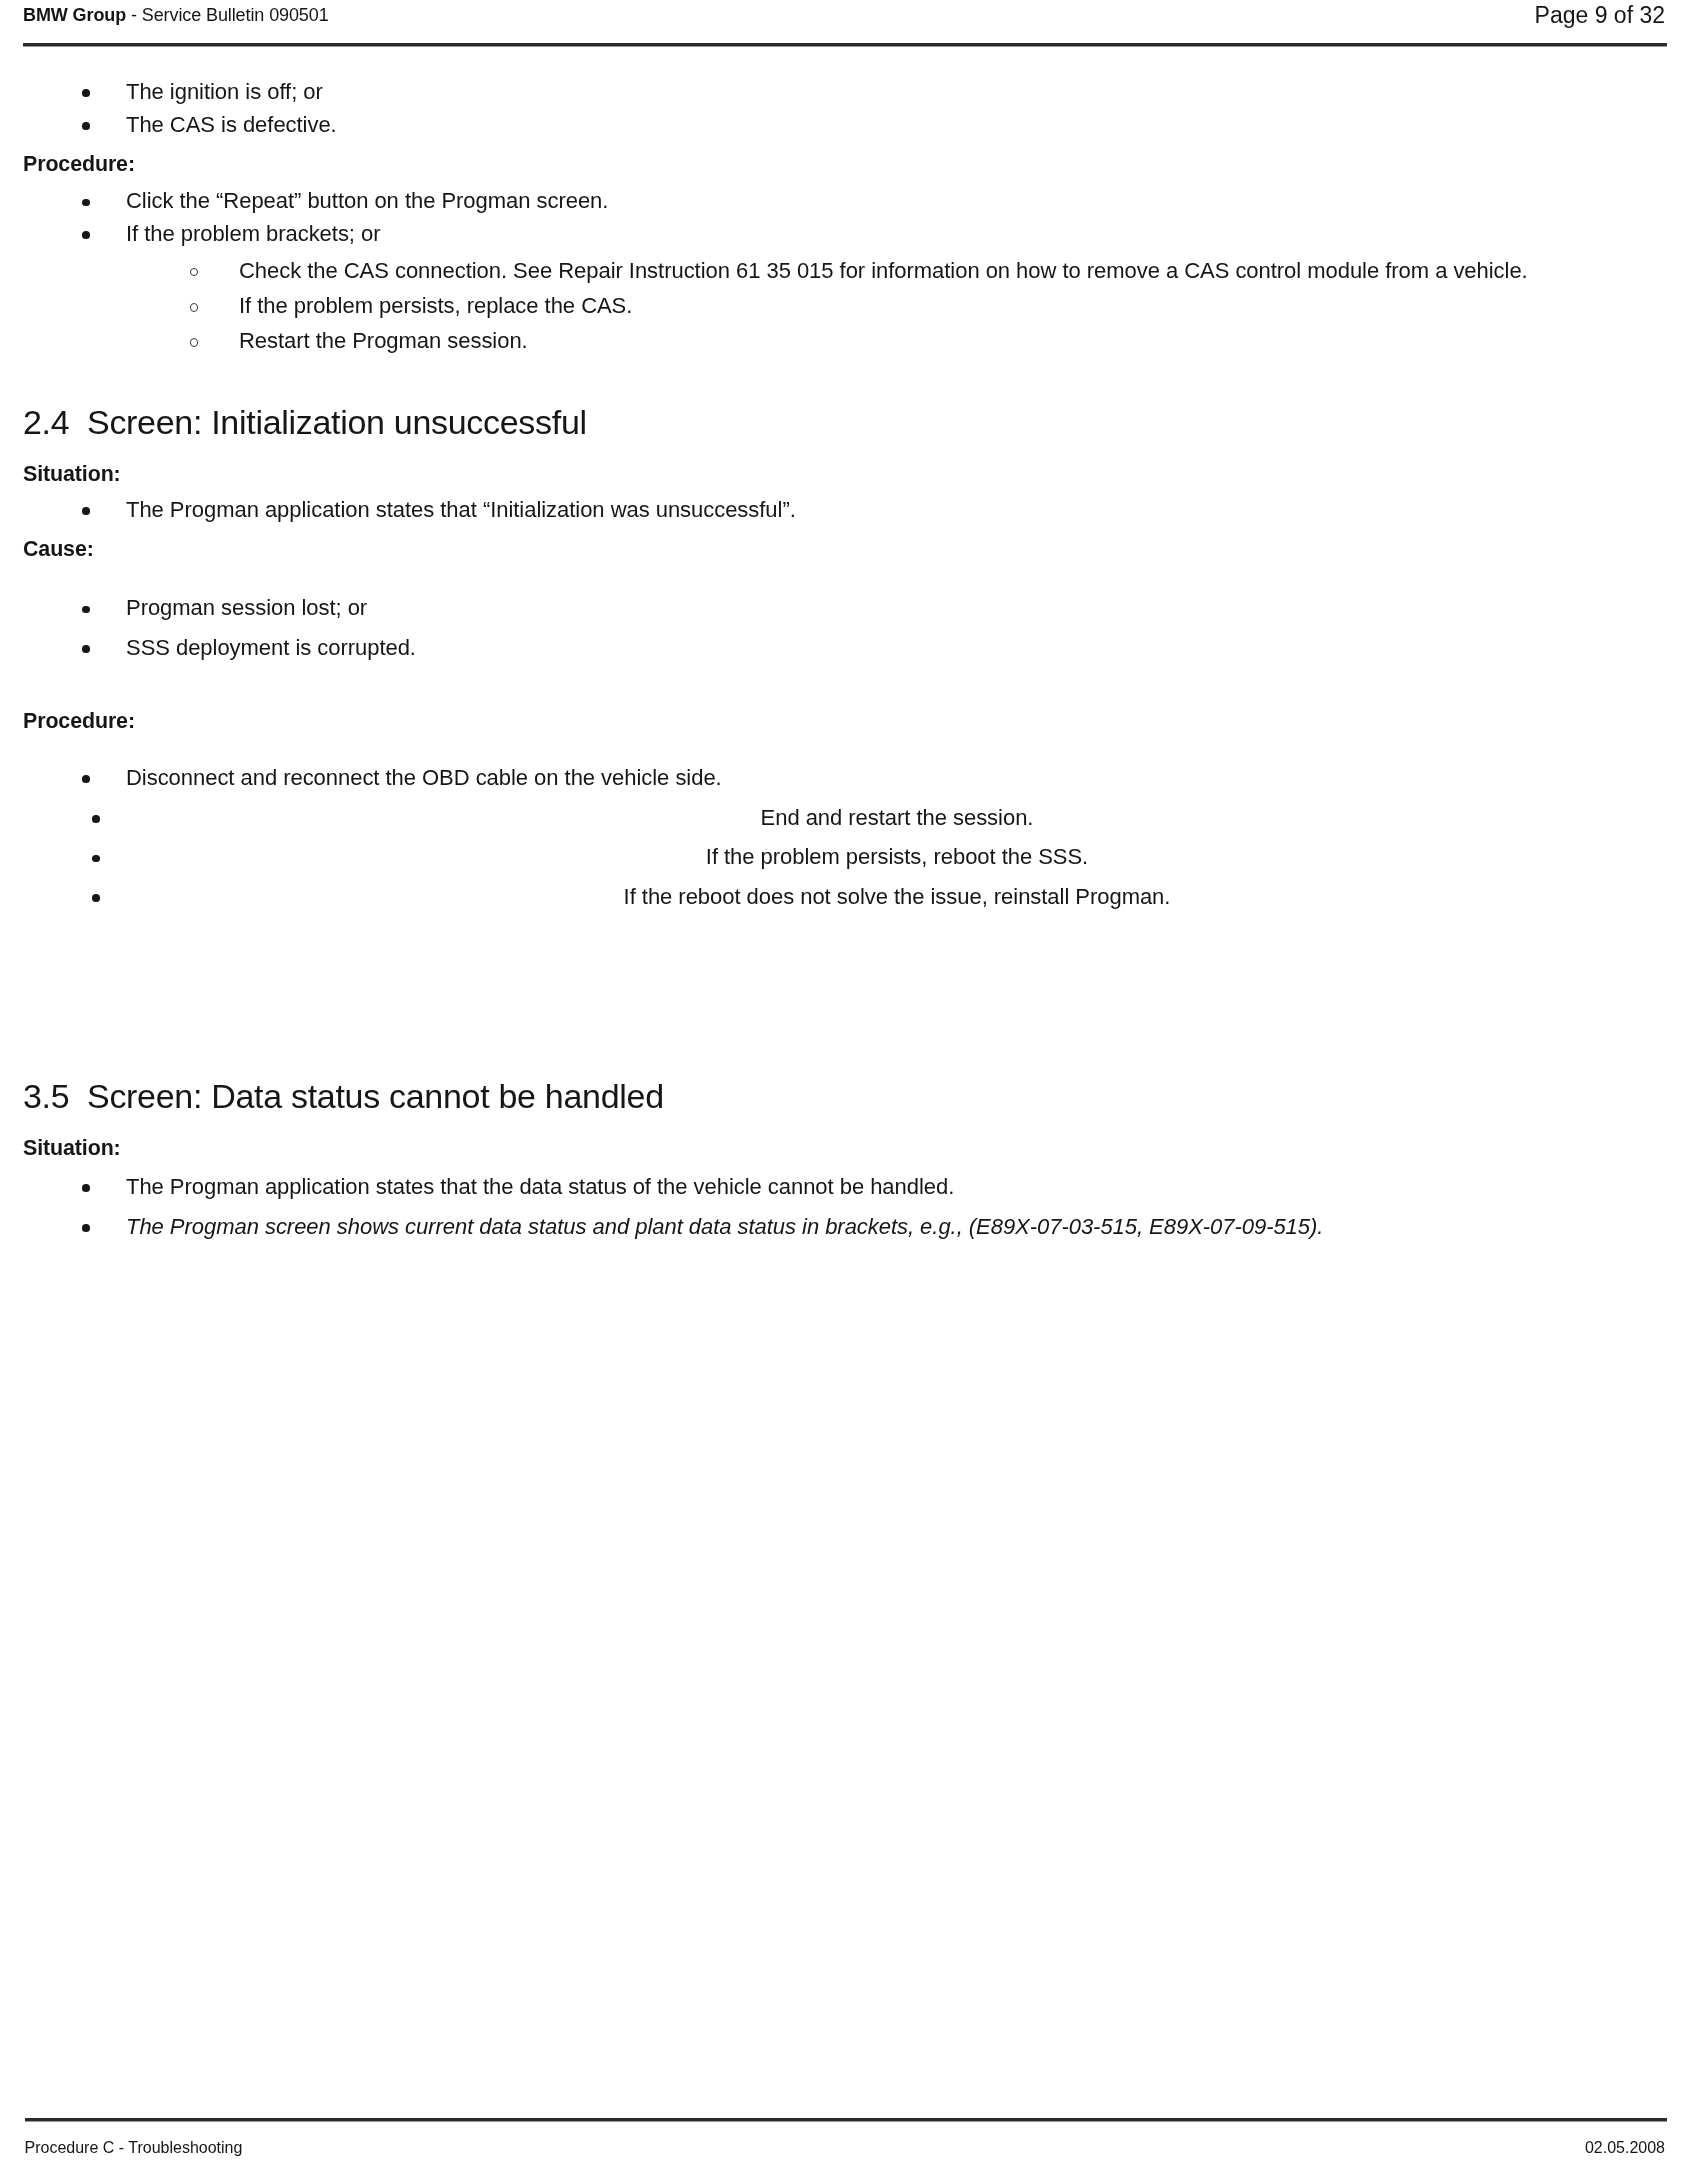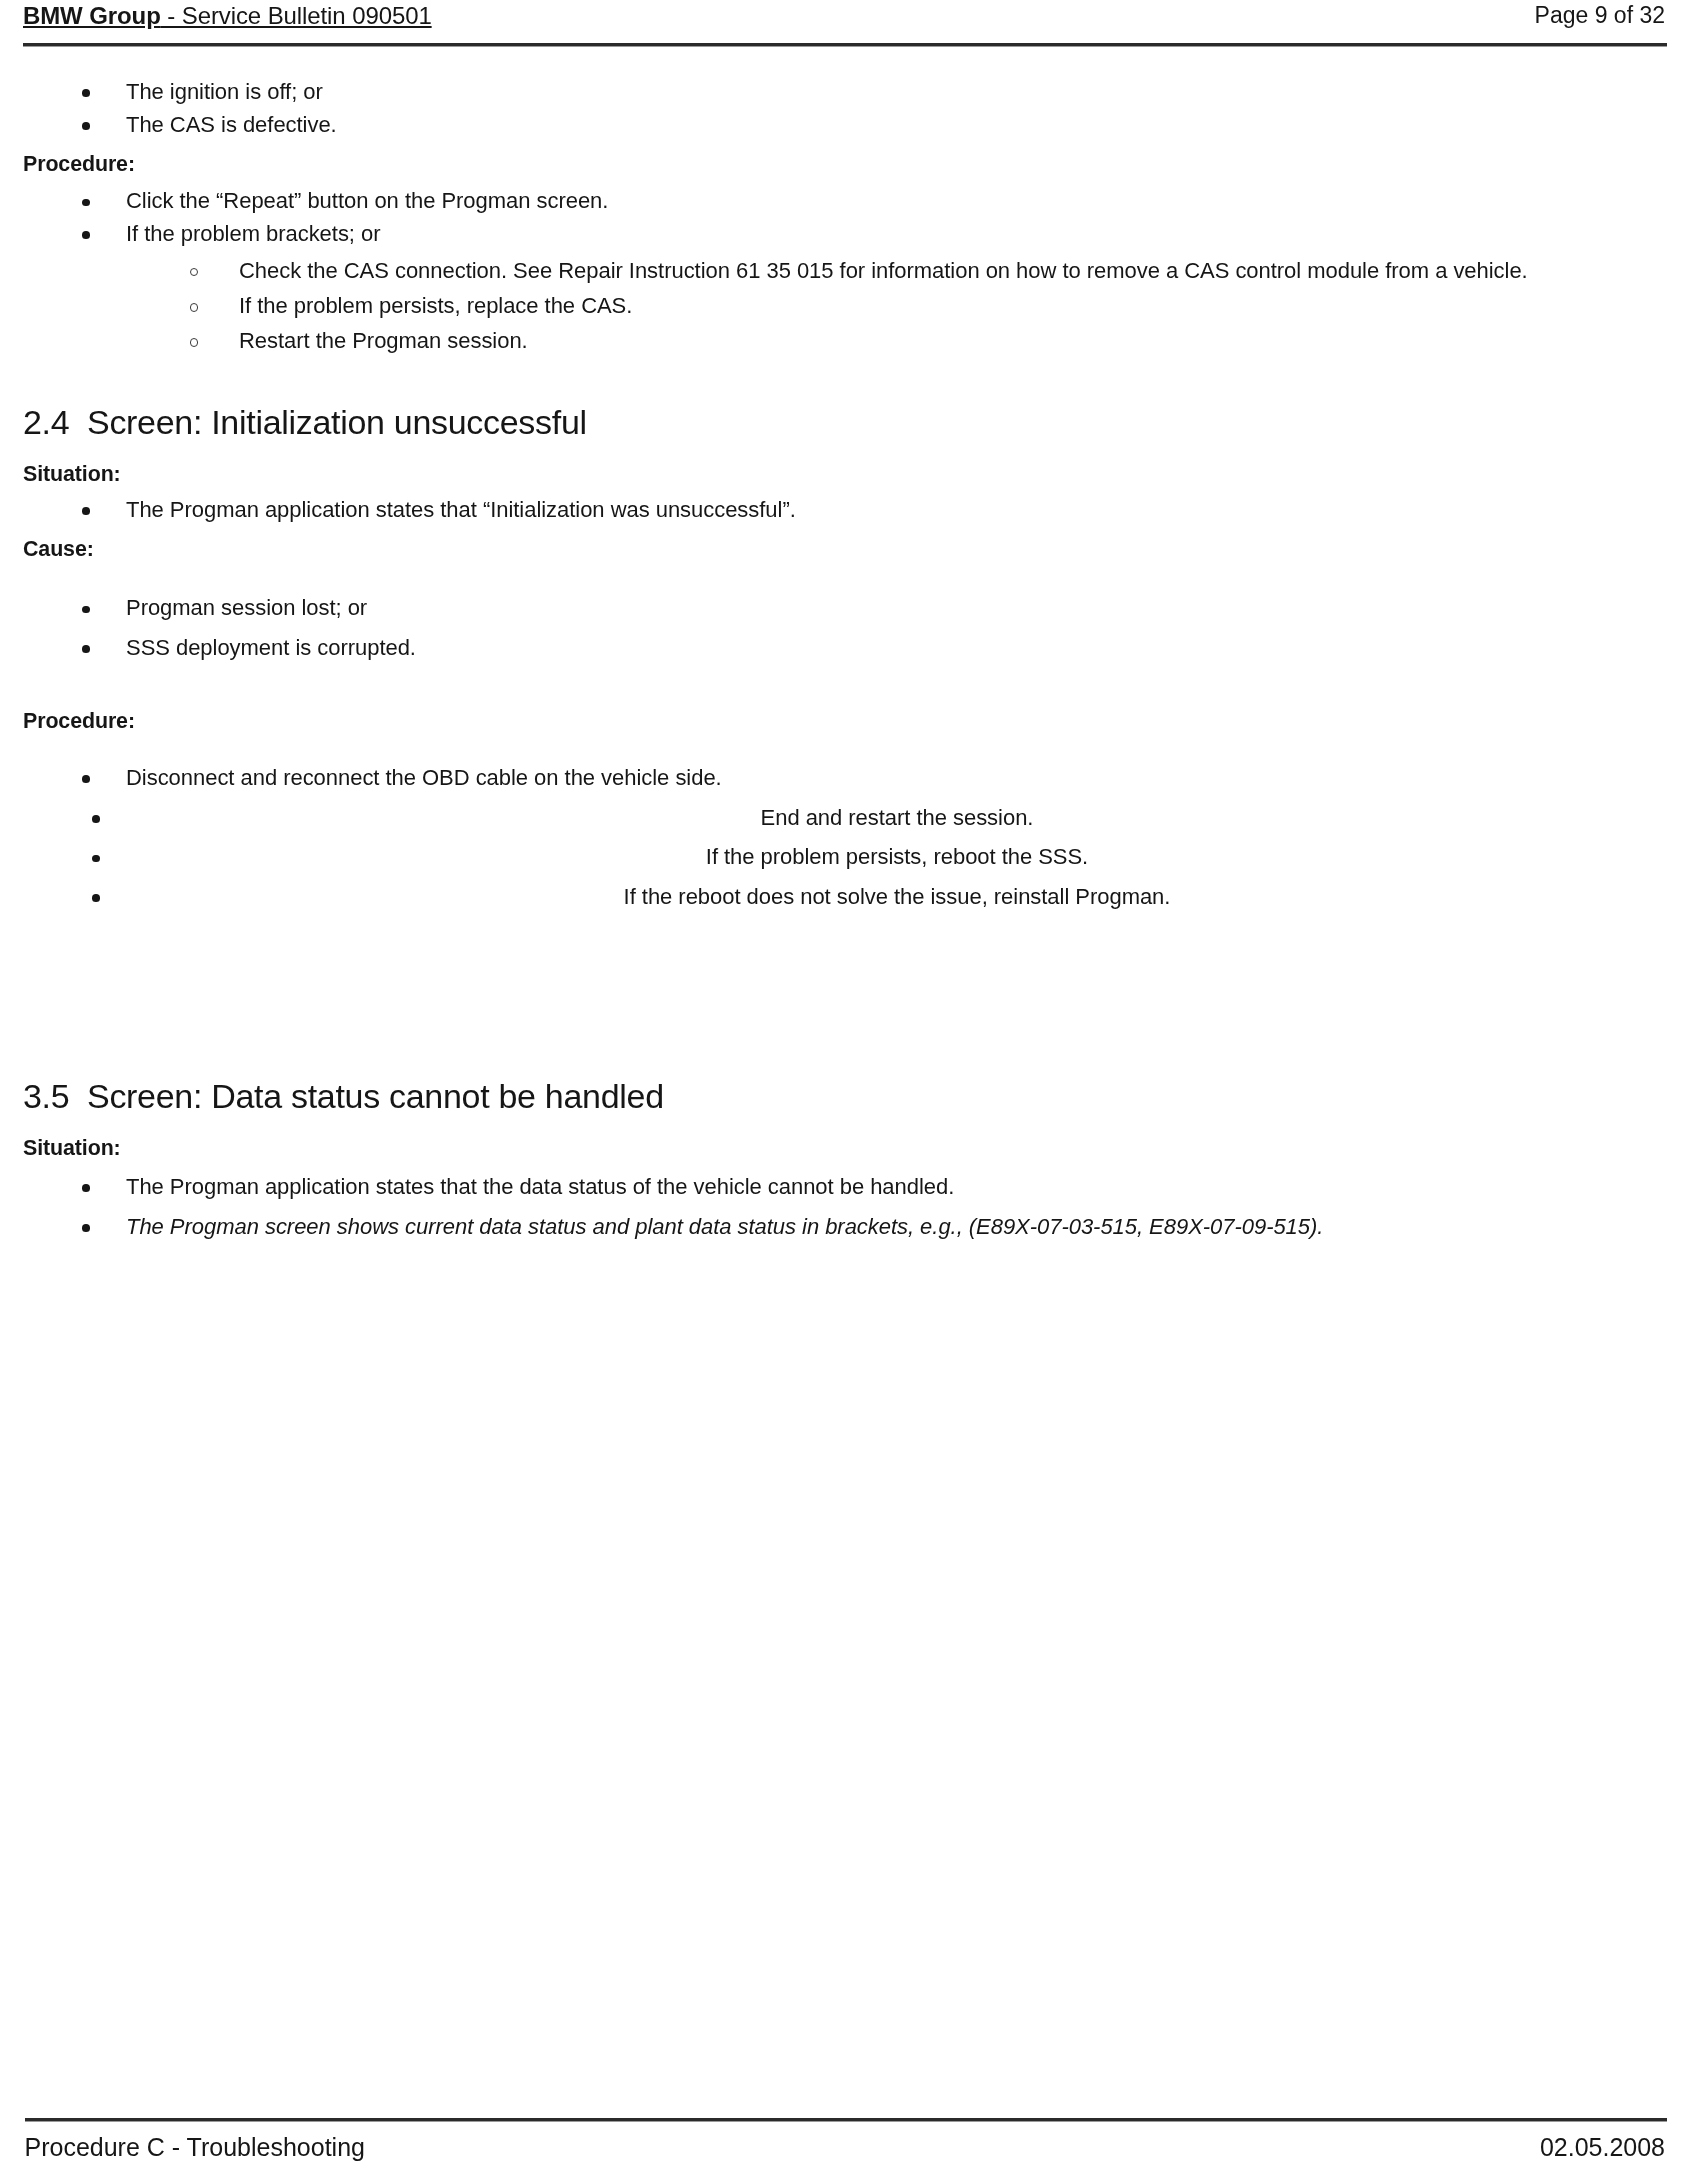--- a/index.html
+++ b/index.html
@@ -30,25 +30,24 @@
     left: 0;
     width: 1691px;
     height: 54px;
     padding: 0 26px 0 23px;
     box-sizing: border-box;
     display: flex;
     align-items: flex-start;
     justify-content: space-between;
   }
   .header-left {
-    font-size: 24px;
+    font-size: 18px;
     line-height: 31px;
     letter-spacing: -0.1px;
     white-space: nowrap;
-    text-decoration: underline;
   }
   .header-left .brand {
     font-weight: bold;
   }
   .header-right {
     font-size: 23px;
     line-height: 31px;
     white-space: nowrap;
   }
   .header-rule {
@@ -161,21 +160,21 @@
     top: 23px;
     left: 0;
     width: 1691px;
     padding: 0 26px 0 24.5px;
     box-sizing: border-box;
     display: flex;
     align-items: flex-start;
     justify-content: space-between;
   }
   .footer-left, .footer-right {
-    font-size: 25px;
+    font-size: 16px;
     line-height: 31px;
     white-space: nowrap;
   }
 </style>
 </head>
 <body>
 
 <div class="page">
 
   <div class="page-header">

